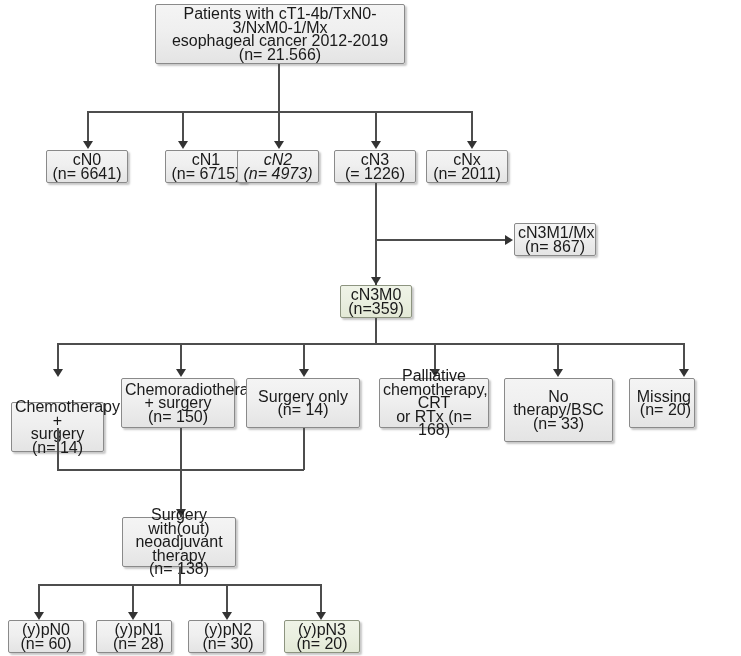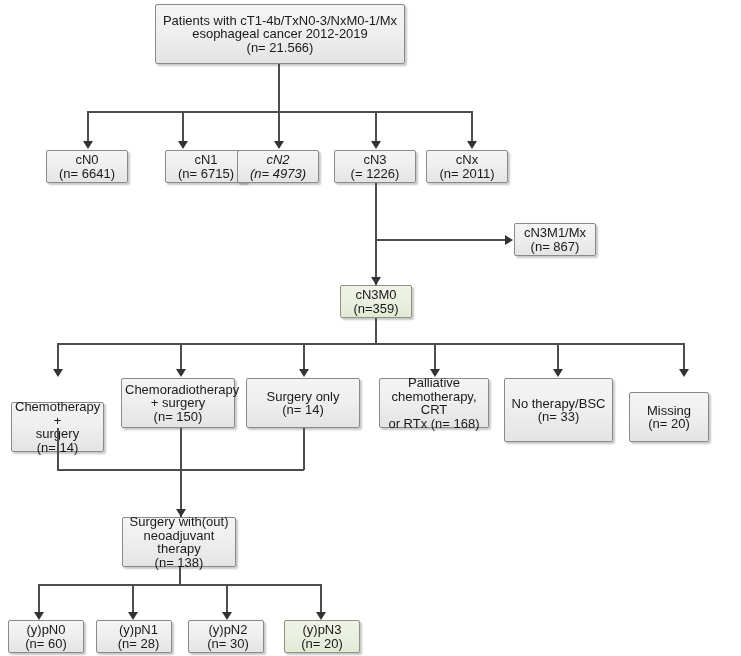--- a/index.html
+++ b/index.html
@@ -18,21 +18,21 @@
     overflow: hidden;
   }
   .node {
     position: absolute;
     box-sizing: border-box;
     border: 1px solid #8a8a8a;
     border-radius: 2px;
     background: linear-gradient(to bottom, #f4f4f4 0%, #efefef 45%, #e4e4e4 100%);
     box-shadow: 2px 2px 2px rgba(0,0,0,0.22);
     color: #1a1a1a;
-    font-size: 13px;
+    font-size: 16px;
     line-height: 13.5px;
     text-align: center;
     display: flex;
     align-items: center;
     justify-content: center;
     padding: 2px 3px;
     white-space: pre-line;
   }
   .node.green {
     background: linear-gradient(to bottom, #eff3e7 0%, #eaefe0 50%, #e3e9d6 100%);
@@ -164,21 +164,21 @@
   </div>
   <div class="node" style="left:379px; top:378px; width:110px; height:50px;">
     <span class="txt">Palliative
 chemotherapy, CRT
 or RTx (n= 168)</span>
   </div>
   <div class="node" style="left:504px; top:378px; width:109px; height:64px;">
     <span class="txt">No therapy/BSC
 (n= 33)</span>
   </div>
-  <div class="node" style="left:629px; top:392px; width:80px; height:50px;">
+  <div class="node" style="left:629px; top:378px; width:66px; height:50px;text-align:right;">
     <span class="txt">Missing
 (n= 20)</span>
   </div>
 
   <div class="ln vline" style="left:57px; top:428px; height:42px;"></div>
   <div class="ln vline" style="left:180px; top:428px; height:90px;"></div>
   <div class="ln vline" style="left:303px; top:428px; height:42px;"></div>
   <div class="ln hline" style="left:57px; top:469px; width:247px;"></div>
   <div class="arrow" style="left:176px; top:509px;"></div>
 

